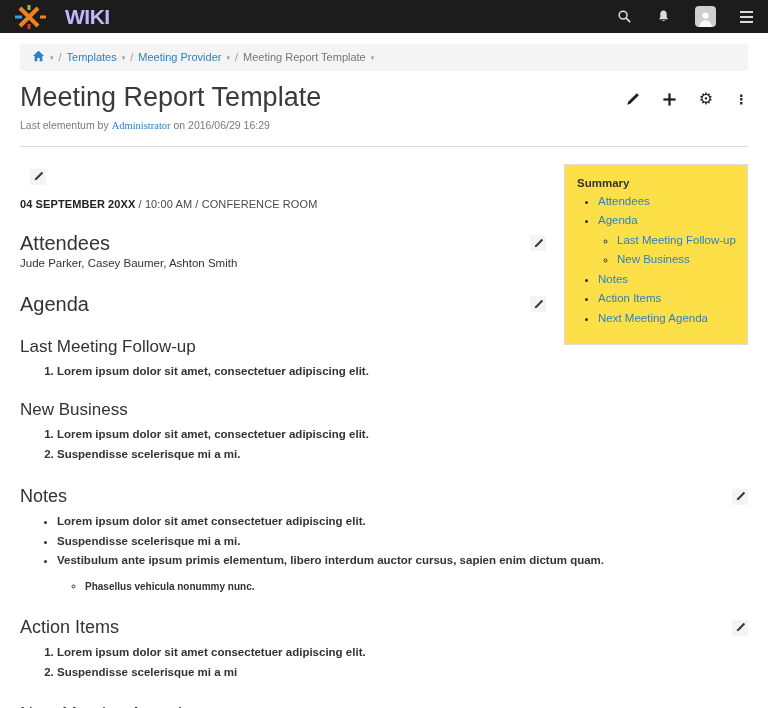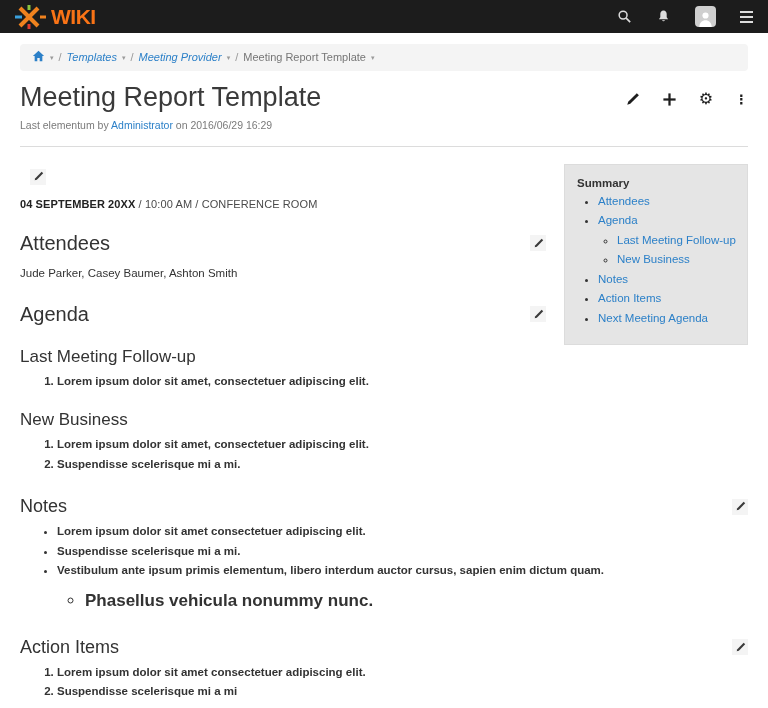--- a/index.html
+++ b/index.html
@@ -13,51 +13,51 @@
     flex-direction: column;
     overflow: hidden;
   }
   
   .navbar {
     height: 33px; background: #1c1c1c; flex-shrink: 0;
     display: flex; align-items: center; justify-content: space-between;
     padding: 0 15px;
   }
   .brand { display: flex; align-items: center; cursor: pointer; }
-  .brand-text { color: #f97316; font-weight: 700; font-size: 21px; line-height: 1; letter-spacing: -0.5px; margin-left: 5px; }
+  .brand-text { color: #c4b5fd; font-weight: 700; font-size: 21px; line-height: 1; letter-spacing: -0.5px; margin-left: 19px; }
   .nav-icons { display: flex; align-items: center; gap: 24px; }
   .nav-btn { background: none; border: none; padding: 0; cursor: pointer; display: flex; align-items: center; }
   .avatar-box { width: 21px; height: 21px; background: #cfcfcf; border-radius: 4px; display: flex; align-items: flex-end; justify-content: center; overflow: hidden; }
   .burger { display: flex; flex-direction: column; gap: 3px; }
   .burger span { display: block; width: 13px; height: 2px; background: #dcdcdc; }
   
   .breadcrumb {
     margin: 11px 20px 0; background: #f4f4f4; border-radius: 4px;
     padding: 6px 12px; font-size: 11px; color: #777;
     display: flex; align-items: center; gap: 5px; line-height: 13px;
   }
-  .crumb-link { color: #2c80c8; text-decoration: none; cursor: pointer; font-style: italic; }
+  .crumb-link { color: #2c80c8; text-decoration: none; cursor: pointer; }
   .crumb-current { color: #767676; }
   .caret { color: #9a9a9a; font-size: 7px; cursor: pointer; }
   .crumb-sep { color: #999; }
   
   .page-head { padding: 0 20px; }
   .head-row { display: flex; justify-content: space-between; align-items: flex-start; margin-top: 12px; }
   .page-title { font-size: 27px; font-weight: 400; color: #3a3a3a; line-height: 1.1; }
   .actions { display: flex; gap: 22px; margin-top: 8px; align-items: center; }
   .action-btn { background: none; border: none; padding: 0; cursor: pointer; color: #1e1e1e; display: flex; align-items: center; }
   .glyph-gear { font-size: 16px; line-height: 1; color: #1e1e1e; font-family: "DejaVu Sans", sans-serif; }
   .glyph-kebab { font-size: 13px; font-weight: 700; line-height: 1; color: #1e1e1e; font-family: "DejaVu Sans", sans-serif; }
   .modified { font-size: 10.5px; color: #7a7a7a; margin-top: 6px; }
-  .modified a { color: #2c80c8; text-decoration: none; cursor: pointer; }
+  .modified a { color: #2c80c8; text-decoration: none; cursor: pointer; font-family: Liberation Serif, serif; }
   .divider { border: none; border-top: 1px solid #dcdcdc; margin: 15px 20px 0; }
   
   .content { padding: 0 20px; }
   .summary-box {
-    float: right; width: 184px; background: #e5e5e5; border: 1px solid #dcdcdc;
+    float: right; width: 184px; background: #fde047; border: 1px solid #dcdcdc;
     padding: 12px 10px 14px 12px; margin: 17px 0 12px 18px; font-size: 11.5px;
   }
   .summary-title { font-weight: 700; font-size: 11.5px; color: #333; }
   .summary-box ul { list-style: disc; padding-left: 21px; margin-top: 5px; }
   .summary-box li { margin: 3px 0; }
   .summary-box ul ul { list-style: circle; padding-left: 19px; margin-top: 3px; }
   .summary-box a { color: #2c80c8; text-decoration: none; cursor: pointer; }
   .hrow {
     display: flex; justify-content: space-between; align-items: center;
     overflow: hidden; font-weight: 400; color: #333;
@@ -65,24 +65,24 @@
   .doc-h1 { font-size: 24px; margin-top: 22px; }
   .doc-h2 { font-size: 20px; margin-top: 22px; }
   .doc-h3 { font-size: 17px; margin-top: 21px; }
   .doc-h2b { font-size: 18px; margin-top: 24px; }
   .pencil-btn {
     width: 16px; height: 16px; background: #f4f4f4; border: none; cursor: pointer;
     display: flex; align-items: center; justify-content: center; flex-shrink: 0; margin-left: 10px;
   }
   .meta { font-size: 11px; color: #4a4a4a; margin-top: 13px; letter-spacing: 0.1px; }
   .meta b { color: #222; }
-  .body-text { font-size: 11.5px; color: #333; margin-top: 10px; line-height: 1.4; }
+  .body-text { font-size: 11.5px; color: #333; margin-top: 0; line-height: 1.4; }
   .content ol, .content ul.blist { margin-top: 7px; padding-left: 37px; font-size: 11.5px; color: #333; font-weight: bold; }
   .content li { margin: 4px 0; line-height: 1.35; }
-  .content ul.sub { list-style: circle; padding-left: 28px; margin-top: 11px; font-size: 17px; }
+  .content ul.sub { list-style: circle; padding-left: 28px; margin-top: 11px; font-size: 10px; }
 </style>
 </head>
 <body>
 
 <div class="navbar">
   <div class="brand">
     <svg width="31" height="26" viewBox="0 0 31 26">
       <line x1="5" y1="4" x2="23" y2="22" stroke="#f0821e" stroke-width="4"></line>
       <line x1="23" y1="4" x2="5" y2="22" stroke="#f0821e" stroke-width="4"></line>
       <line x1="0" y1="13" x2="7" y2="13" stroke="#3aa0dc" stroke-width="3"></line>

